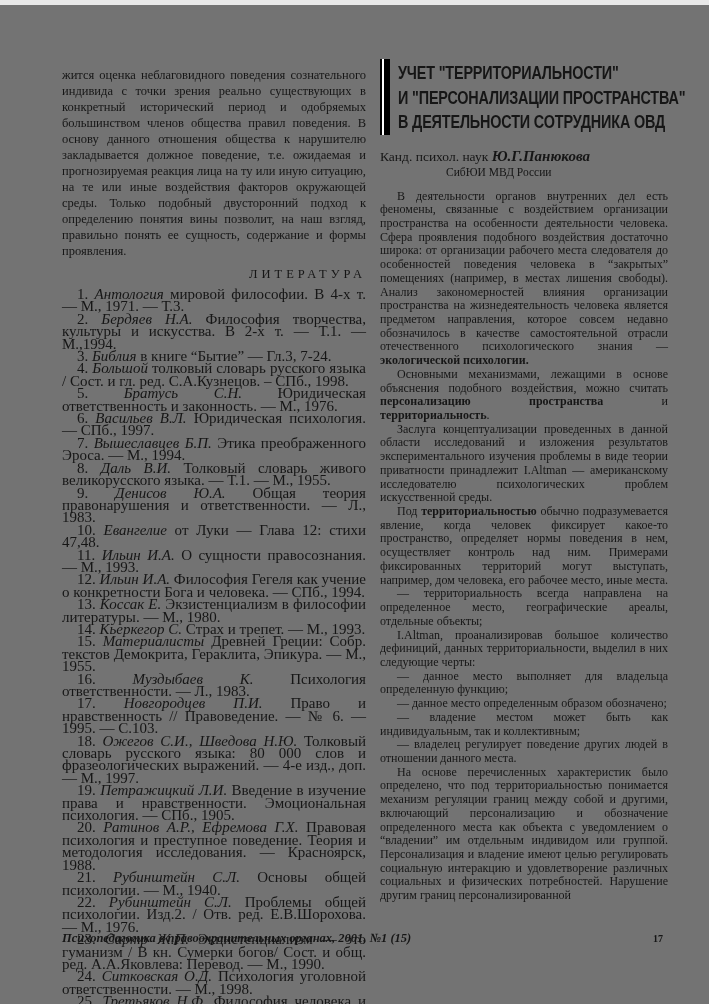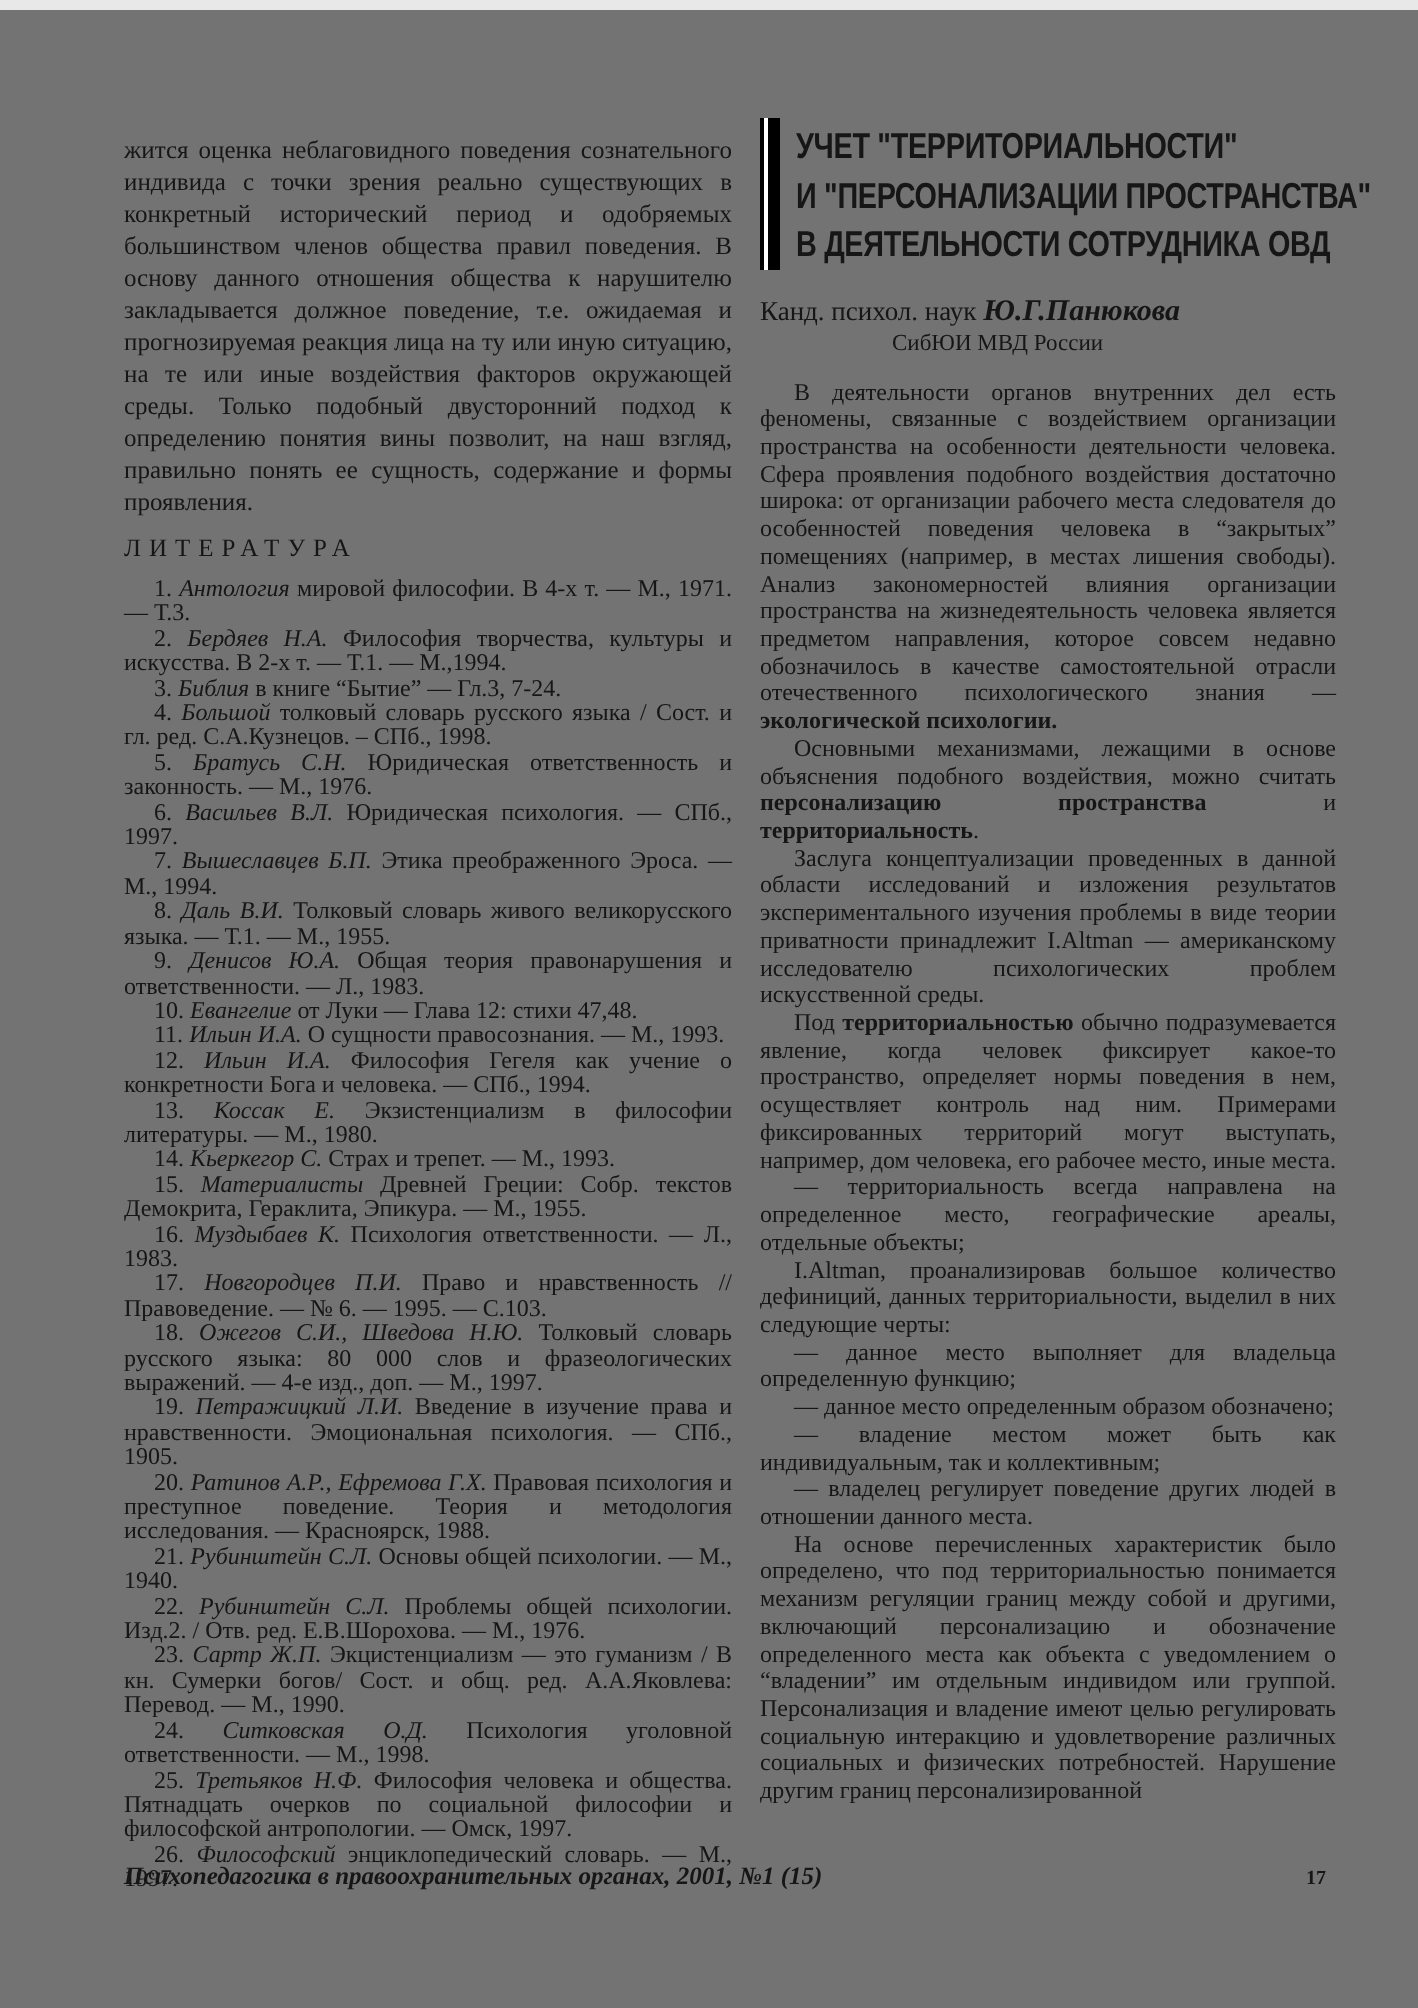--- a/index.html
+++ b/index.html
@@ -9,25 +9,25 @@
     font-family:"Liberation Serif", serif;
   }
   .columns{position:absolute;top:54px;left:62px;width:606px;display:flex;gap:14px;}
   .col-left{width:304px;}
   .col-right{width:288px;}
 
   .cont-para{
     font-size:12.5px;line-height:16px;text-align:justify;margin:8px 0 0 0;
   }
   .lit-heading{
-    font-size:12.5px;font-weight:normal;letter-spacing:4px;text-align:left;
+    font-size:12.5px;font-weight:normal;letter-spacing:4px;text-align:right;
     margin:8px 0 6px 0;
   }
   .refs p.ref{
-    font-size:12px;line-height:12.4px;text-align:justify;text-indent:15px;margin:0;
+    font-size:15px;line-height:12.4px;text-align:justify;text-indent:15px;margin:0;
   }
   .refs p.ref span.it{font-style:italic;}
 
   .title-block{display:flex;align-items:stretch;margin-bottom:13px;}
   .title-bars{
     flex:0 0 10px;margin-right:8px;
     background:linear-gradient(90deg,#000 0,#000 2px,#fff 2px,#fff 4px,#000 4px,#000 10px);
   }
   .article-title{
     font-family:"Liberation Sans", sans-serif;font-weight:bold;

